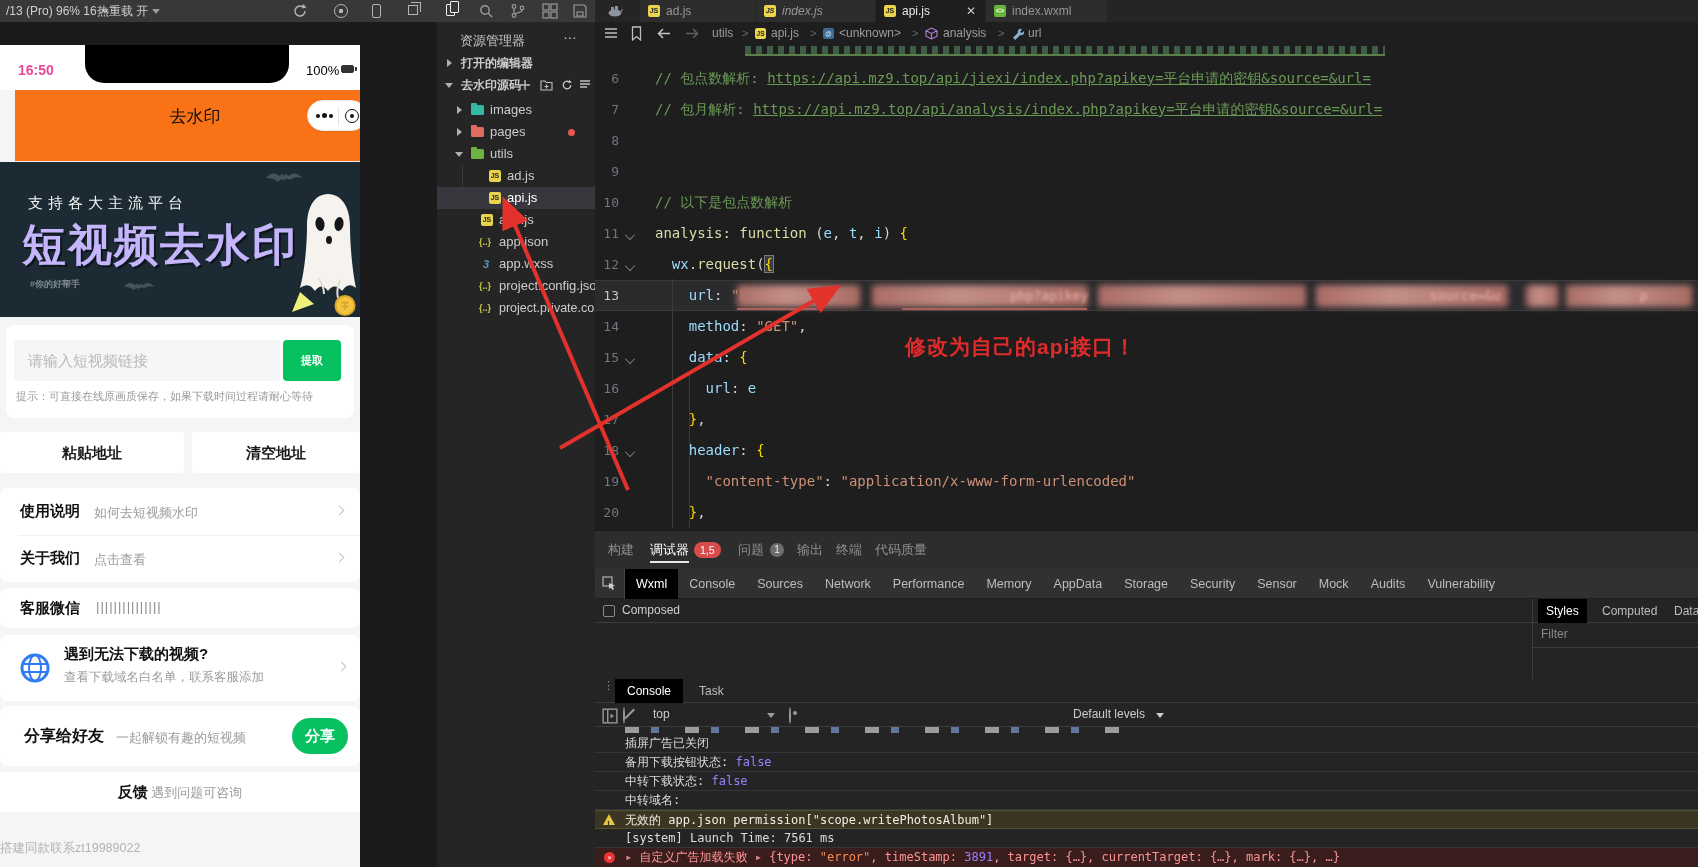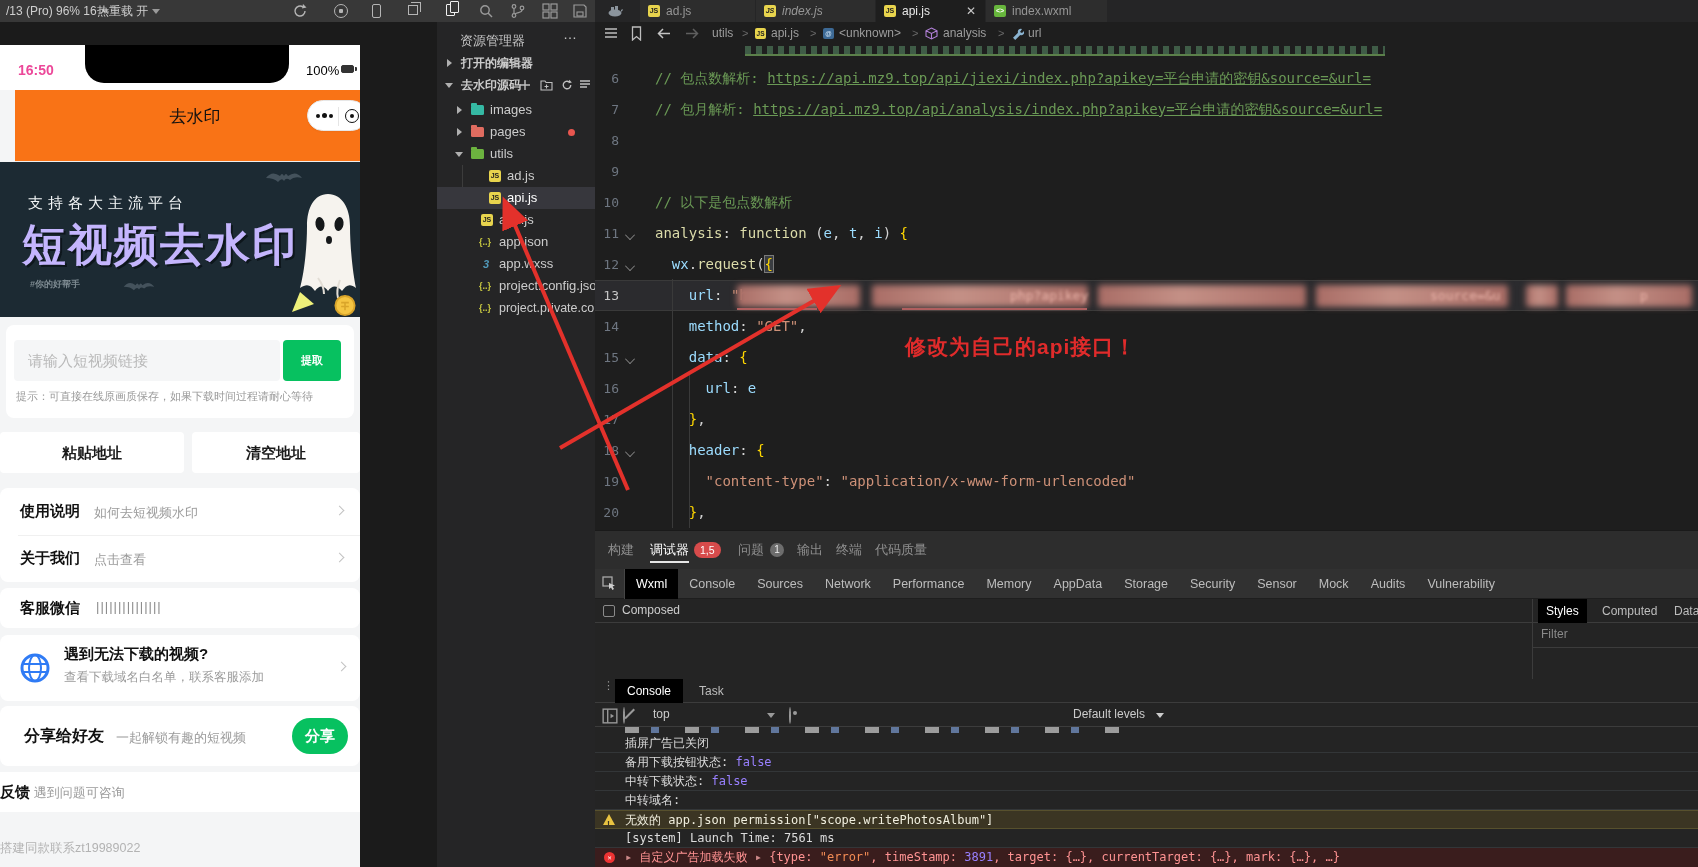--- a/index.html
+++ b/index.html
@@ -284,21 +284,21 @@
       <span class="ab" style="left:64px;top:34px;font-size:12.5px;color:#9b9b9b">查看下载域名白名单，联系客服添加</span>
       <span class="ab chev" style="left:338px;top:28px"></span>
     </div>
 
     <div class="ph-card" style="left:0;top:661px;width:360px;height:60px;border-radius:8px">
       <span class="ab" style="left:24px;top:20px;font-size:16px;font-weight:bold;color:#111">分享给好友</span>
       <span class="ab" style="left:116px;top:23px;font-size:13px;color:#9b9b9b">一起解锁有趣的短视频</span>
       <div class="ab greenbtn" style="left:292px;top:12px;width:56px;height:36px;border-radius:18px;font-size:15px;line-height:36px">分享</div>
     </div>
 
-    <div class="ph-card" style="left:0;top:727px;width:360px;height:40px;line-height:40px">
+    <div class="ph-card" style="left:0;top:727px;width:360px;height:40px;text-align:center;line-height:40px">
       <span style="font-size:15px;font-weight:bold;color:#111">反馈</span>
       <span style="font-size:13px;color:#9b9b9b">遇到问题可咨询</span>
     </div>
     <div class="ab" style="left:0;top:795px;width:360px;font-size:12.5px;color:#b3b3b3">搭建同款联系zt19989022</div>
   </div>
 
   <div class="ab" id="explorer">
     <span class="ab" style="left:23px;top:10px;color:#c5c5c5">资源管理器</span>
     <span class="ab" style="left:126px;top:4px;color:#c5c5c5;font-size:14px;letter-spacing:1px">…</span>
     <div class="exp-row" style="top:30px;font-weight:bold;font-size:12px">

